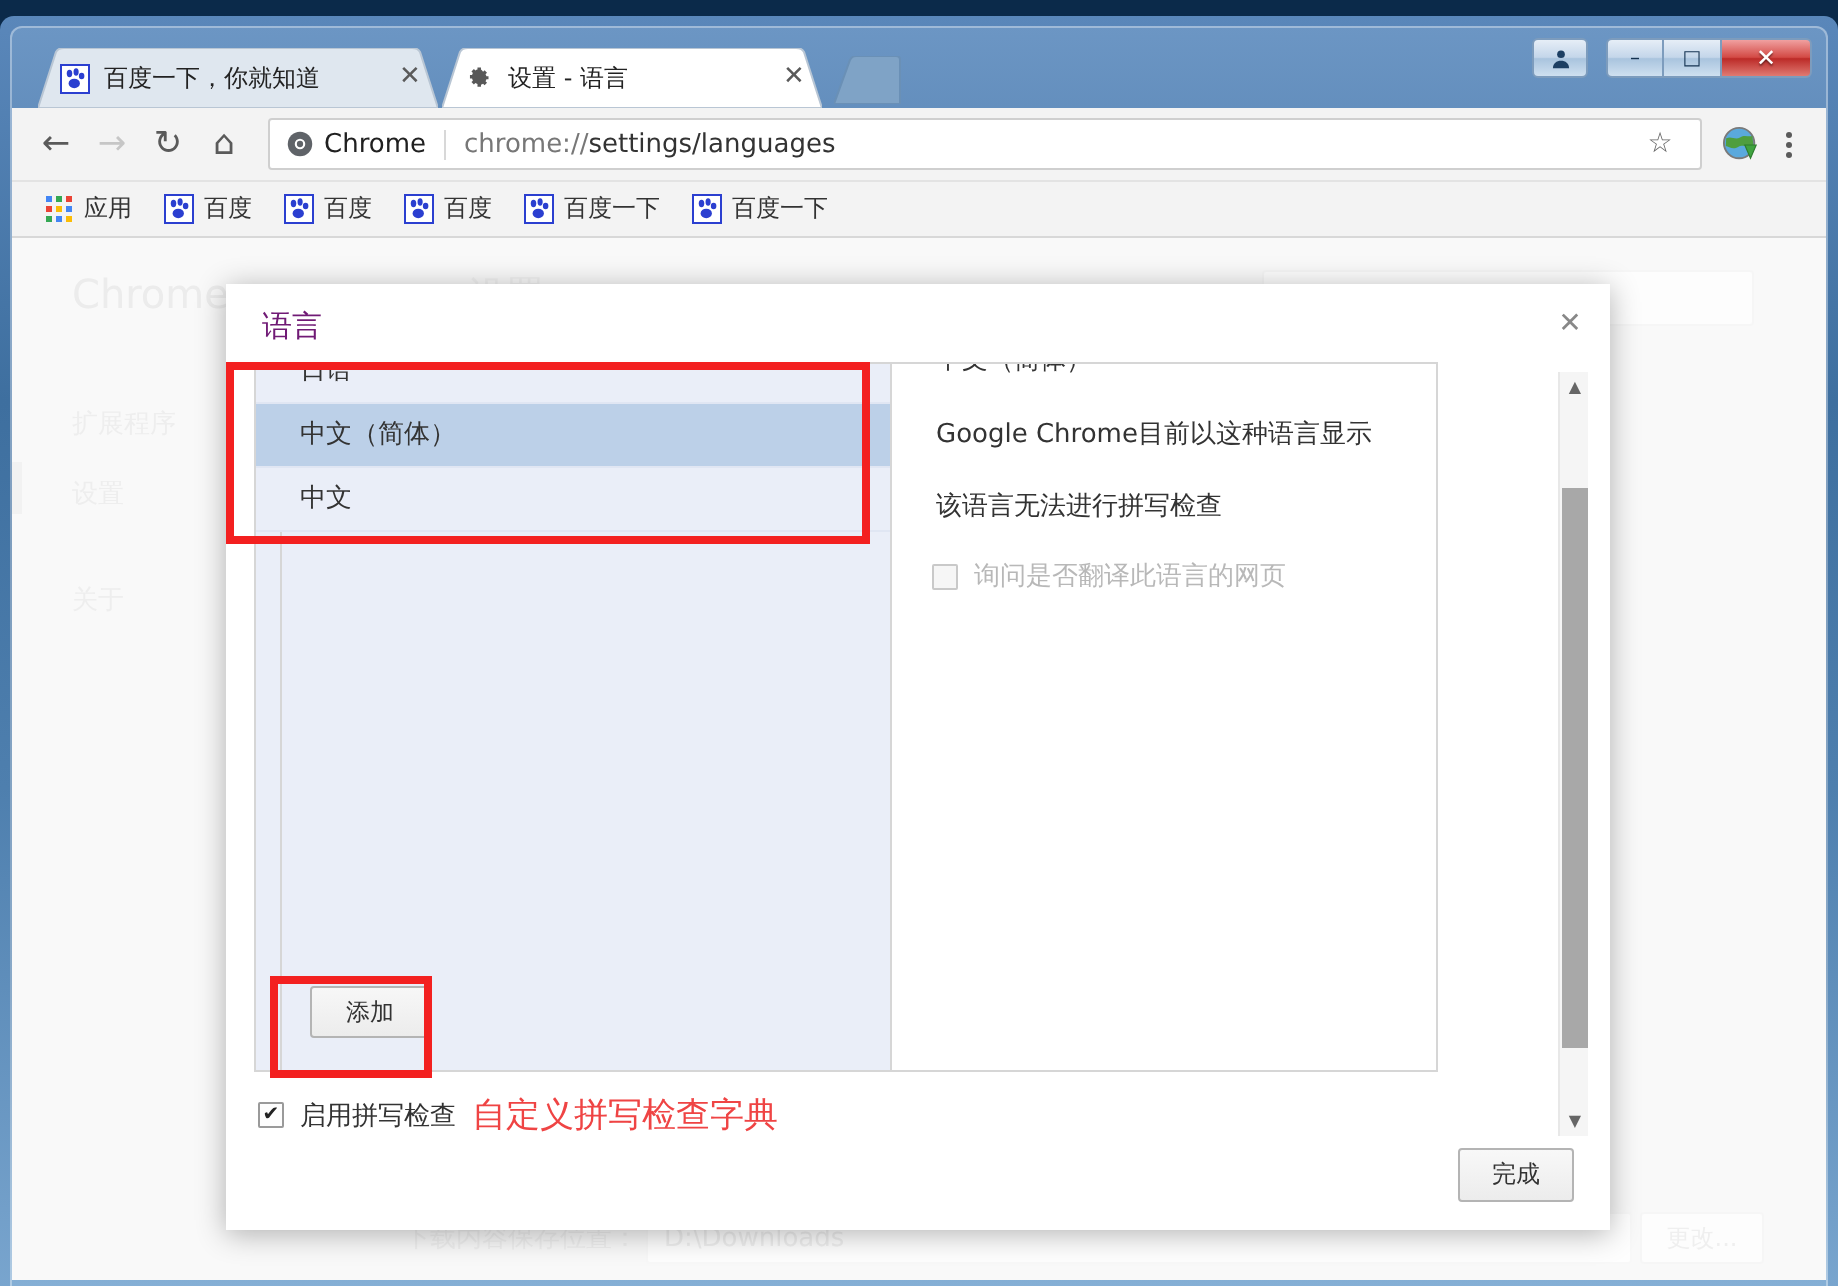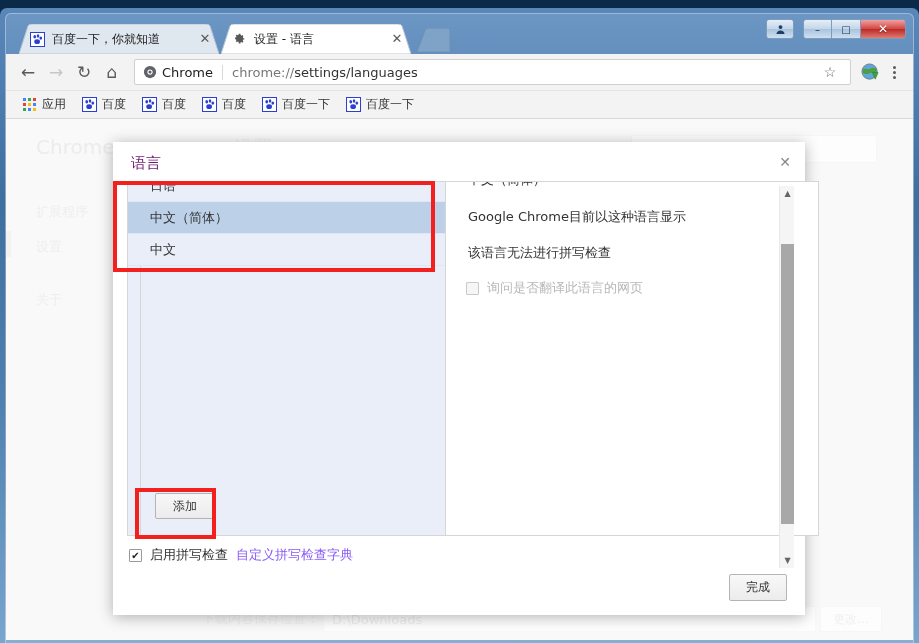--- a/index.html
+++ b/index.html
@@ -159,21 +159,21 @@
     position: absolute; left: 113px; top: 134px; width: 692px; height: 473px;
     background: #fff; box-shadow: 0 2px 14px rgba(0,0,0,.30);
   }
   #dlg-title { position: absolute; left: 18px; top: 12px; font-size: 15px; color: #701a75; }
   #dlg-close {
     position: absolute; right: 9px; top: 9px; width: 22px; height: 22px;
     display: flex; align-items: center; justify-content: center;
     color: #888; font-size: 14px; font-weight: bold;
   }
   #dlg-body {
-    position: absolute; left: 14px; top: 39px; width: 692px; height: 355px;
+    position: absolute; left: 14px; top: 39px; width: 592px; height: 355px;
     border: 1px solid #d6d6d6; display: flex; background: #000000;
   }
   #lang-list-pane {
     width: 318px; height: 100%; background: #eaeef8;
     border-right: 1px solid #d6d6d6; position: relative; overflow: hidden;
   }
   #lang-list { position: absolute; left: 0; top: -12px; width: 100%; }
   .lang-row {
     height: 32px; line-height: 32px; padding-left: 22px;
     font-size: 13px; color: #333; border-bottom: 1px solid #e0e6f3;
@@ -217,21 +217,21 @@
   
   #spell-row {
     position: absolute; left: 16px; top: 404px; display: flex; align-items: center; gap: 8px;
   }
   #spell-check-box {
     width: 13px; height: 13px; border: 1px solid #9a9a9a; background: #fdfdfd;
     display: flex; align-items: center; justify-content: center;
     font-size: 10px; color: #222; border-radius: 1px;
   }
   #spell-label { font-size: 13px; color: #333; }
-  #spell-link { font-size: 13px; color: #8b5cf6; }
+  #spell-link { font-size: 17px; color: #ef4444; }
 
   #done-btn {
     position: absolute; right: 18px; bottom: 14px; width: 58px; height: 27px;
     border: 1px solid #b4b4b4; border-radius: 2px;
     background: linear-gradient(180deg,#f8f8f8 0%,#ececec 100%);
     font-size: 12px; color: #333; display: flex; align-items: center; justify-content: center;
   }
 
   
   .annot { position: absolute; border: 4px solid #f32020; pointer-events: none; }

